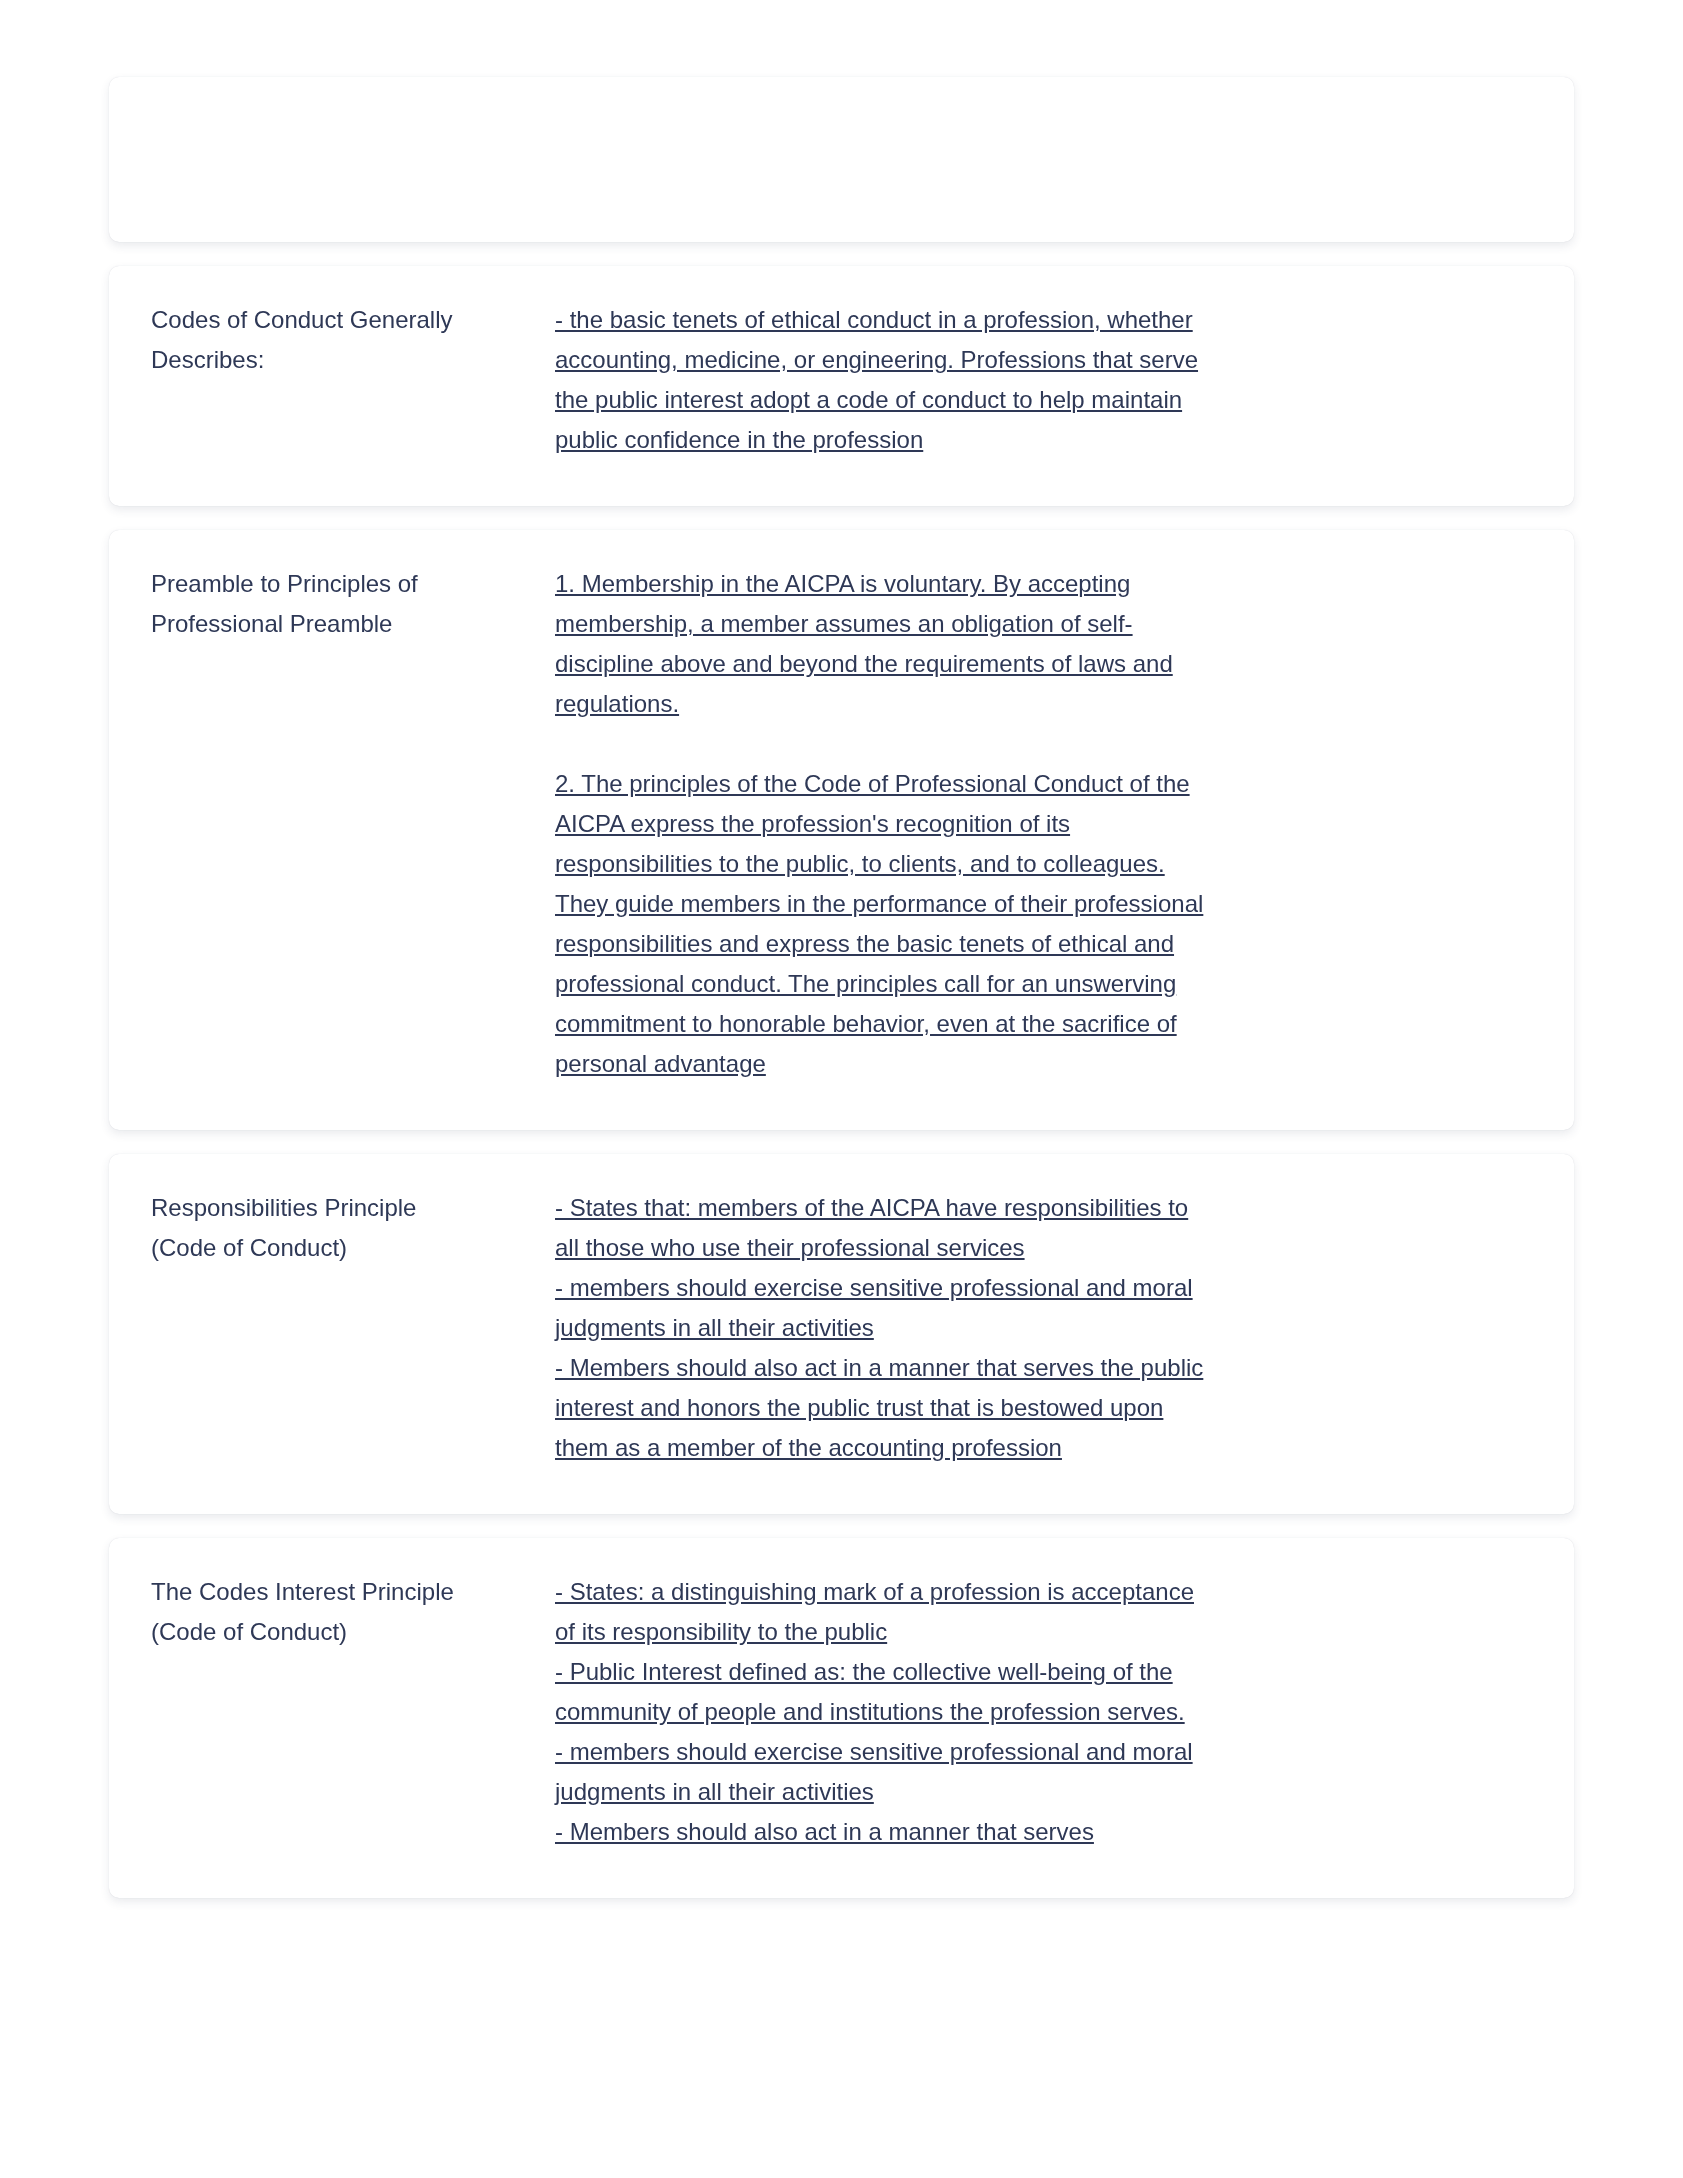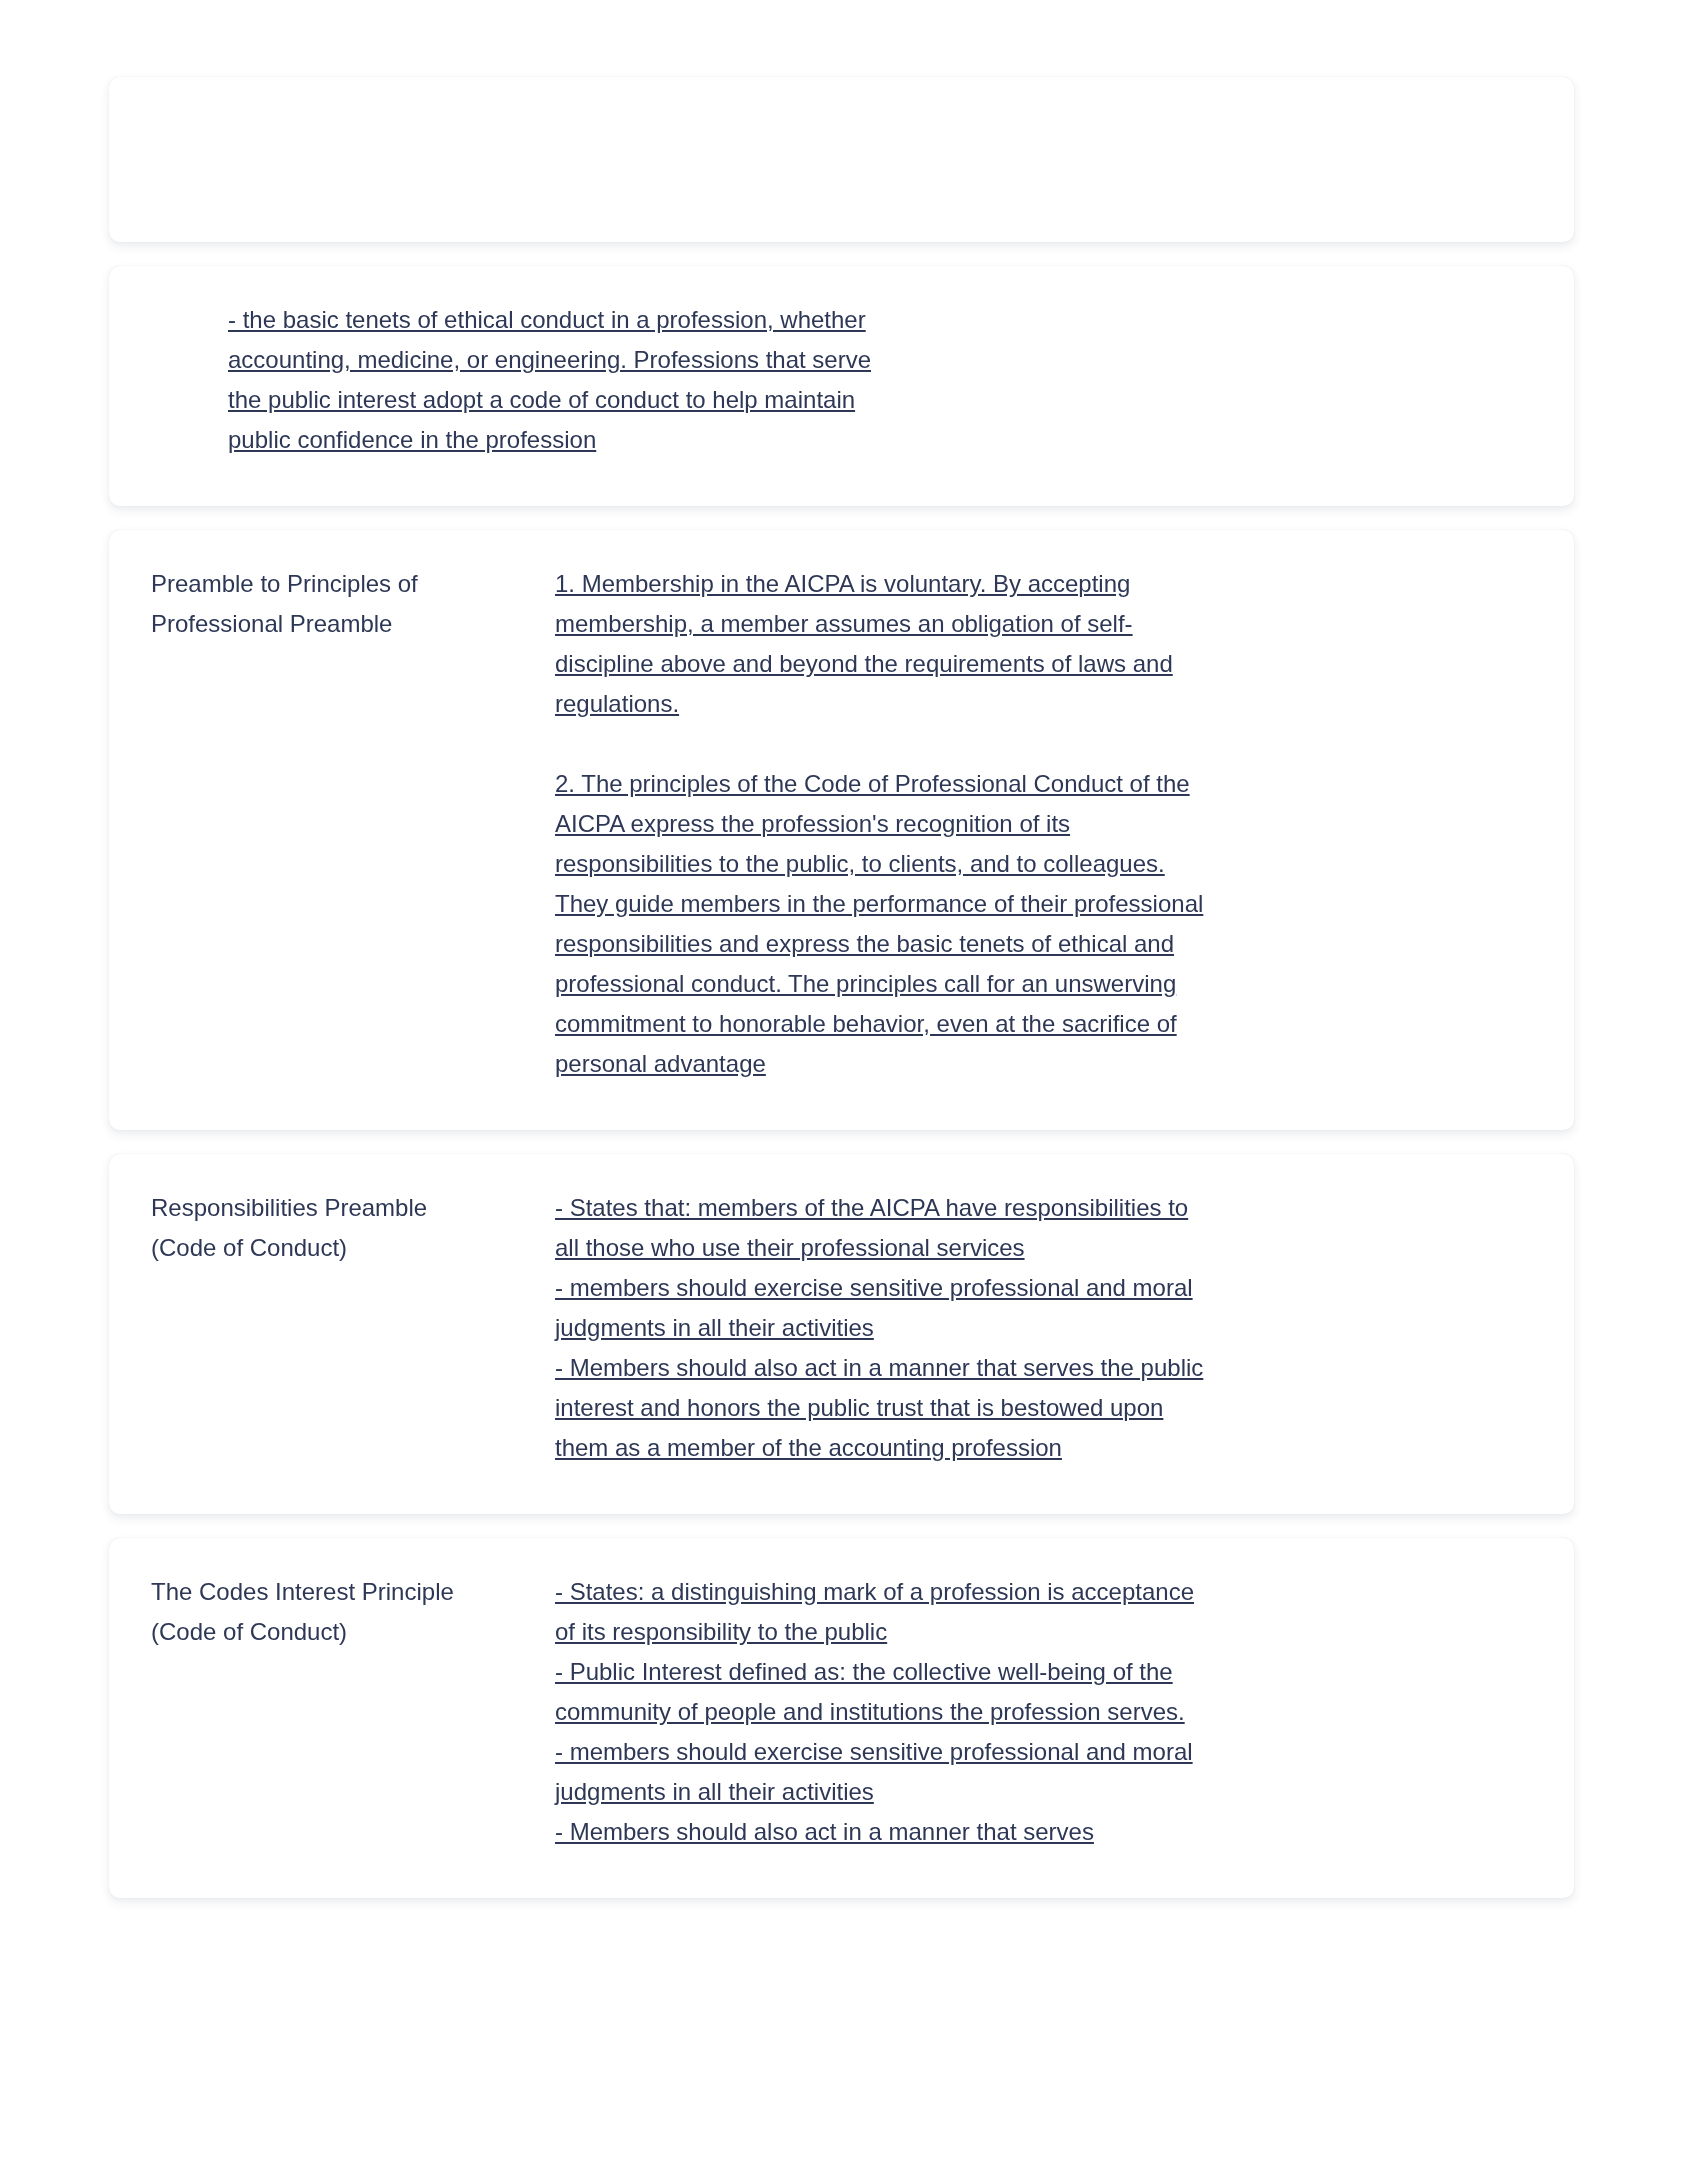--- a/index.html
+++ b/index.html
@@ -52,32 +52,33 @@
   }
 </style>
 </head>
 <body>
 
 <main class="cards">
 
   <section class="card card-empty"></section>
 
   <section class="card">
+    <div class="term">Codes of Conduct Generally Describes:</div>
     <div class="definition">- the basic tenets of ethical conduct in a profession, whether accounting, medicine, or engineering. Professions that serve the public interest adopt a code of conduct to help maintain public confidence in the profession</div>
   </section>
 
   <section class="card">
     <div class="term">Preamble to Principles of Professional Preamble</div>
     <div class="definition">1. Membership in the AICPA is voluntary. By accepting membership, a member assumes an obligation of self-discipline above and beyond the requirements of laws and regulations.
 
 2. The principles of the Code of Professional Conduct of the AICPA express the profession's recognition of its responsibilities to the public, to clients, and to colleagues. They guide members in the performance of their professional responsibilities and express the basic tenets of ethical and professional conduct. The principles call for an unswerving commitment to honorable behavior, even at the sacrifice of personal advantage</div>
   </section>
 
   <section class="card">
-    <div class="term">Responsibilities Preamble (Code of Conduct)</div>
+    <div class="term">Responsibilities Principle (Code of Conduct)</div>
     <div class="definition">- States that: members of the AICPA have responsibilities to all those who use their professional services
 - members should exercise sensitive professional and moral judgments in all their activities
 - Members should also act in a manner that serves the public interest and honors the public trust that is bestowed upon them as a member of the accounting profession</div>
   </section>
 
   <section class="card">
     <div class="term">The Codes Interest Principle (Code of Conduct)</div>
     <div class="definition">- States: a distinguishing mark of a profession is acceptance of its responsibility to the public
 - Public Interest defined as: the collective well-being of the community of people and institutions the profession serves.
 - members should exercise sensitive professional and moral judgments in all their activities

